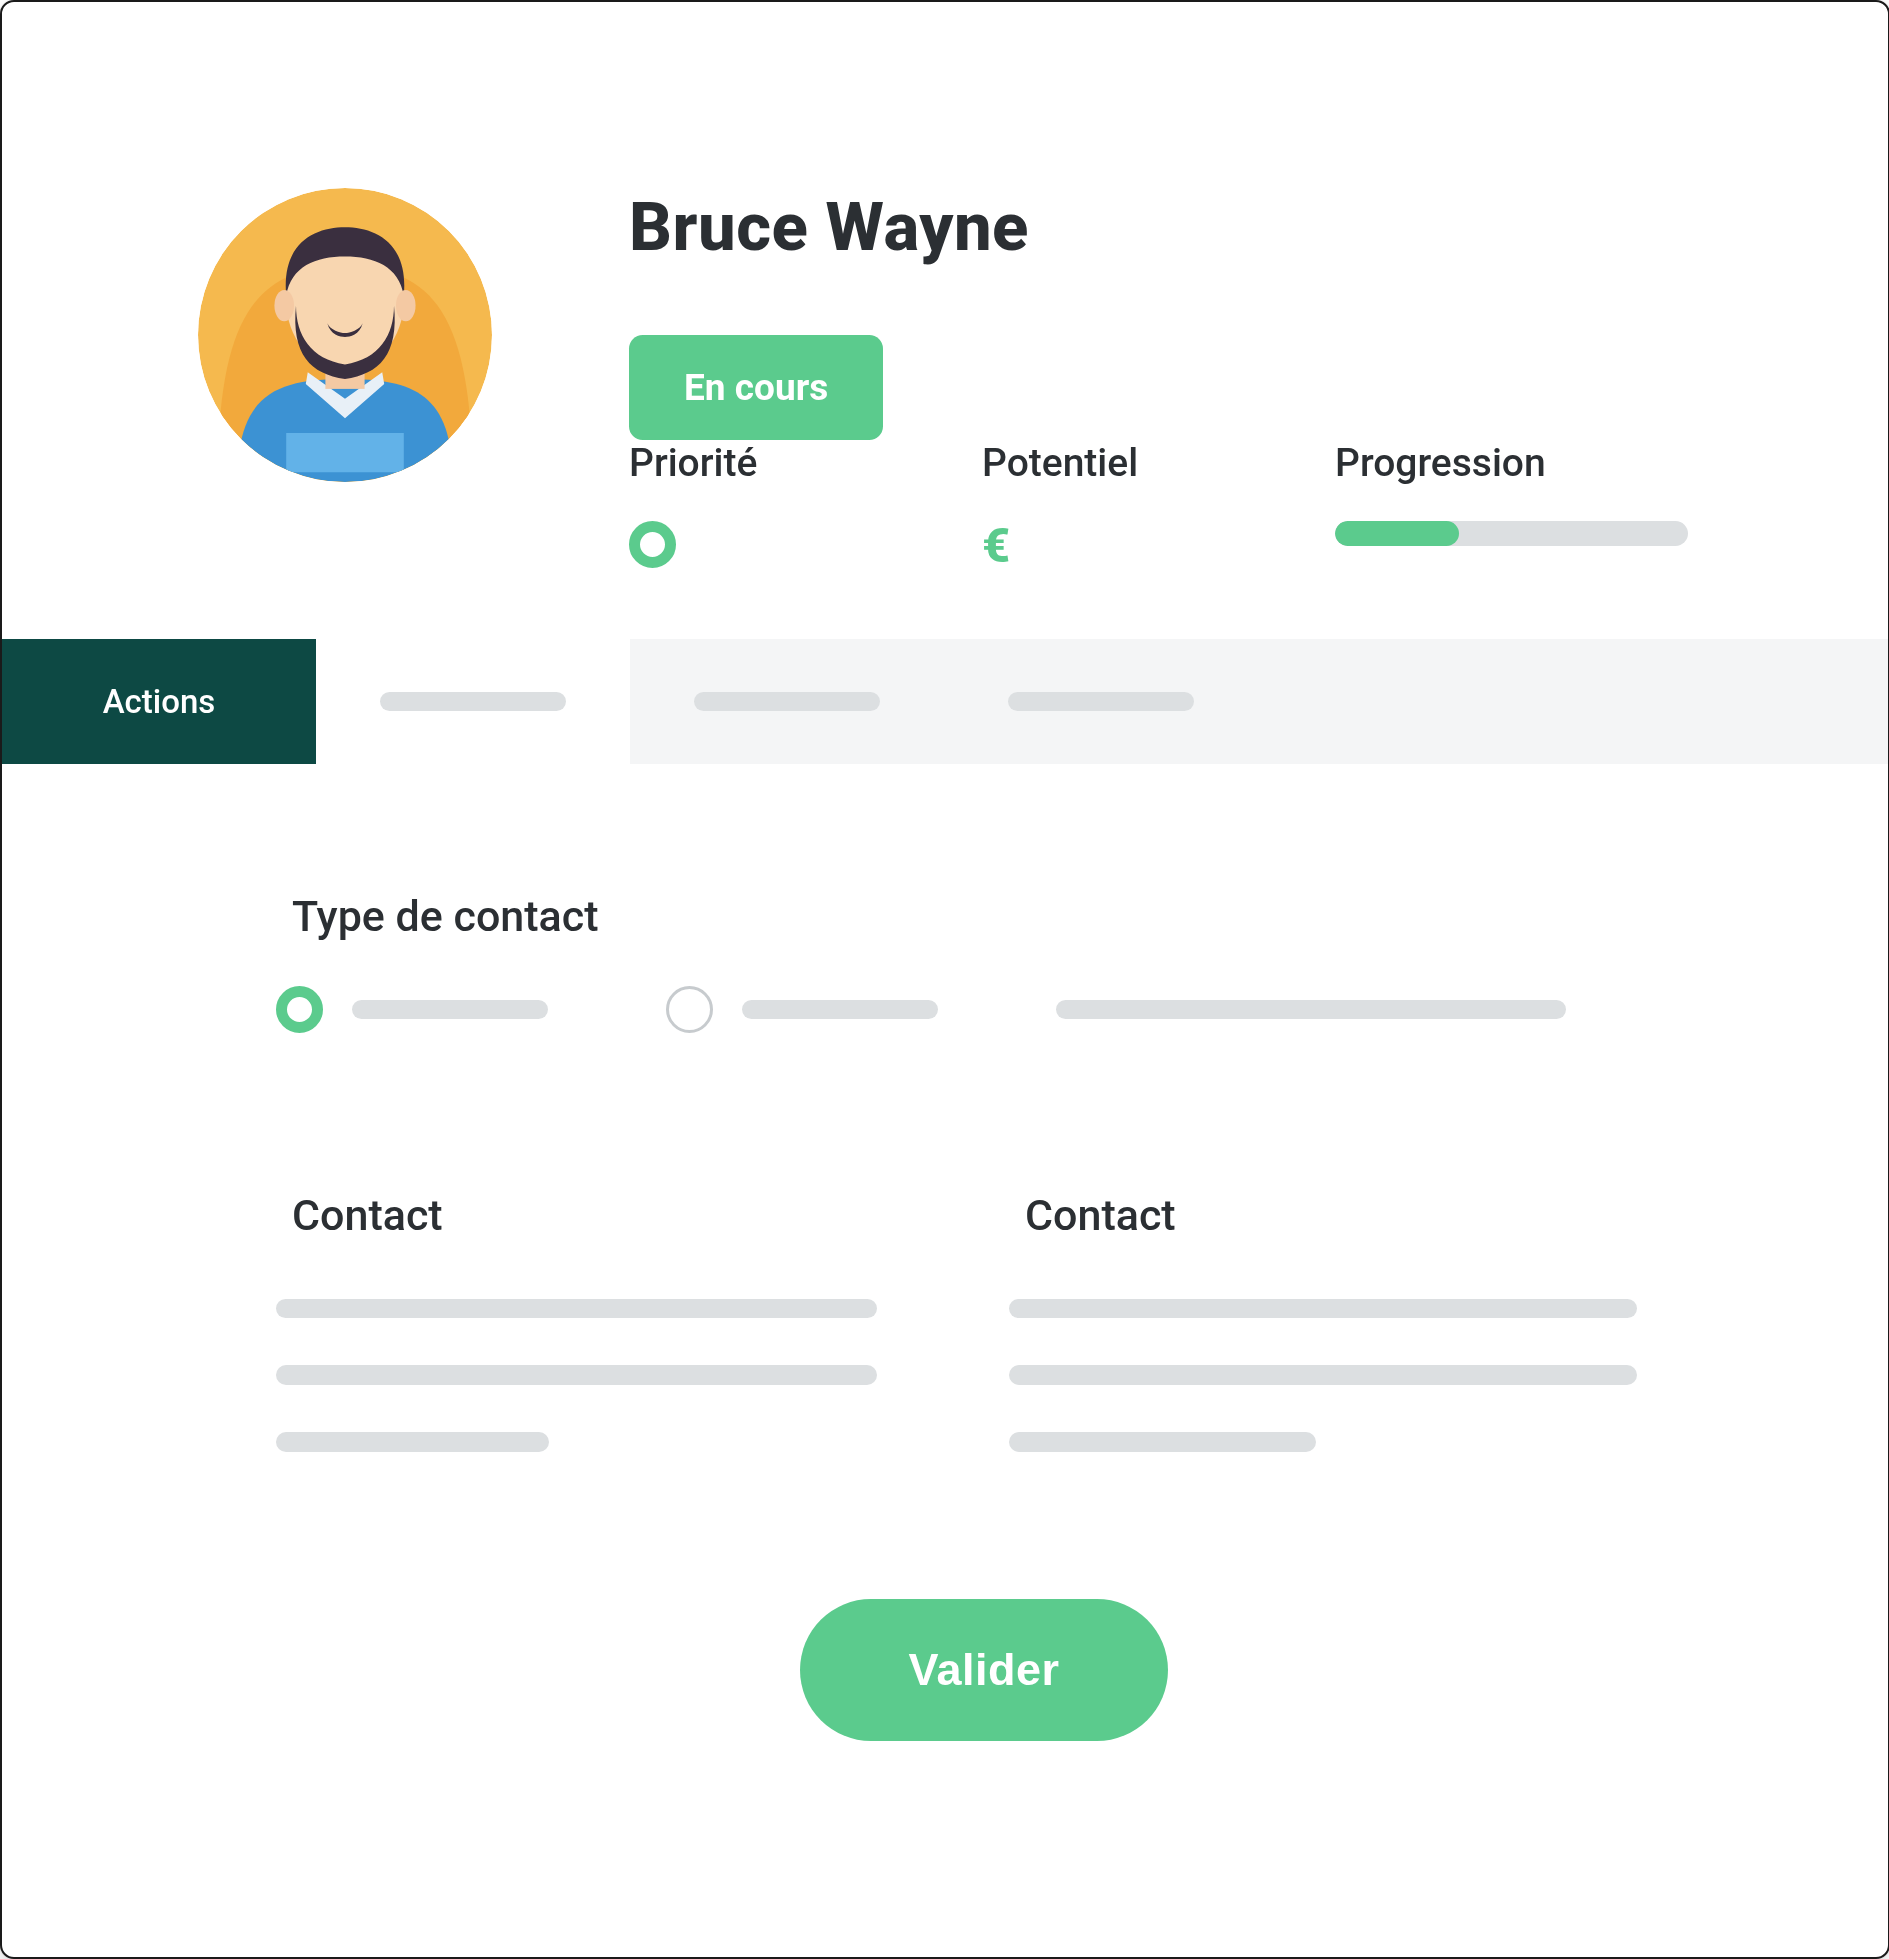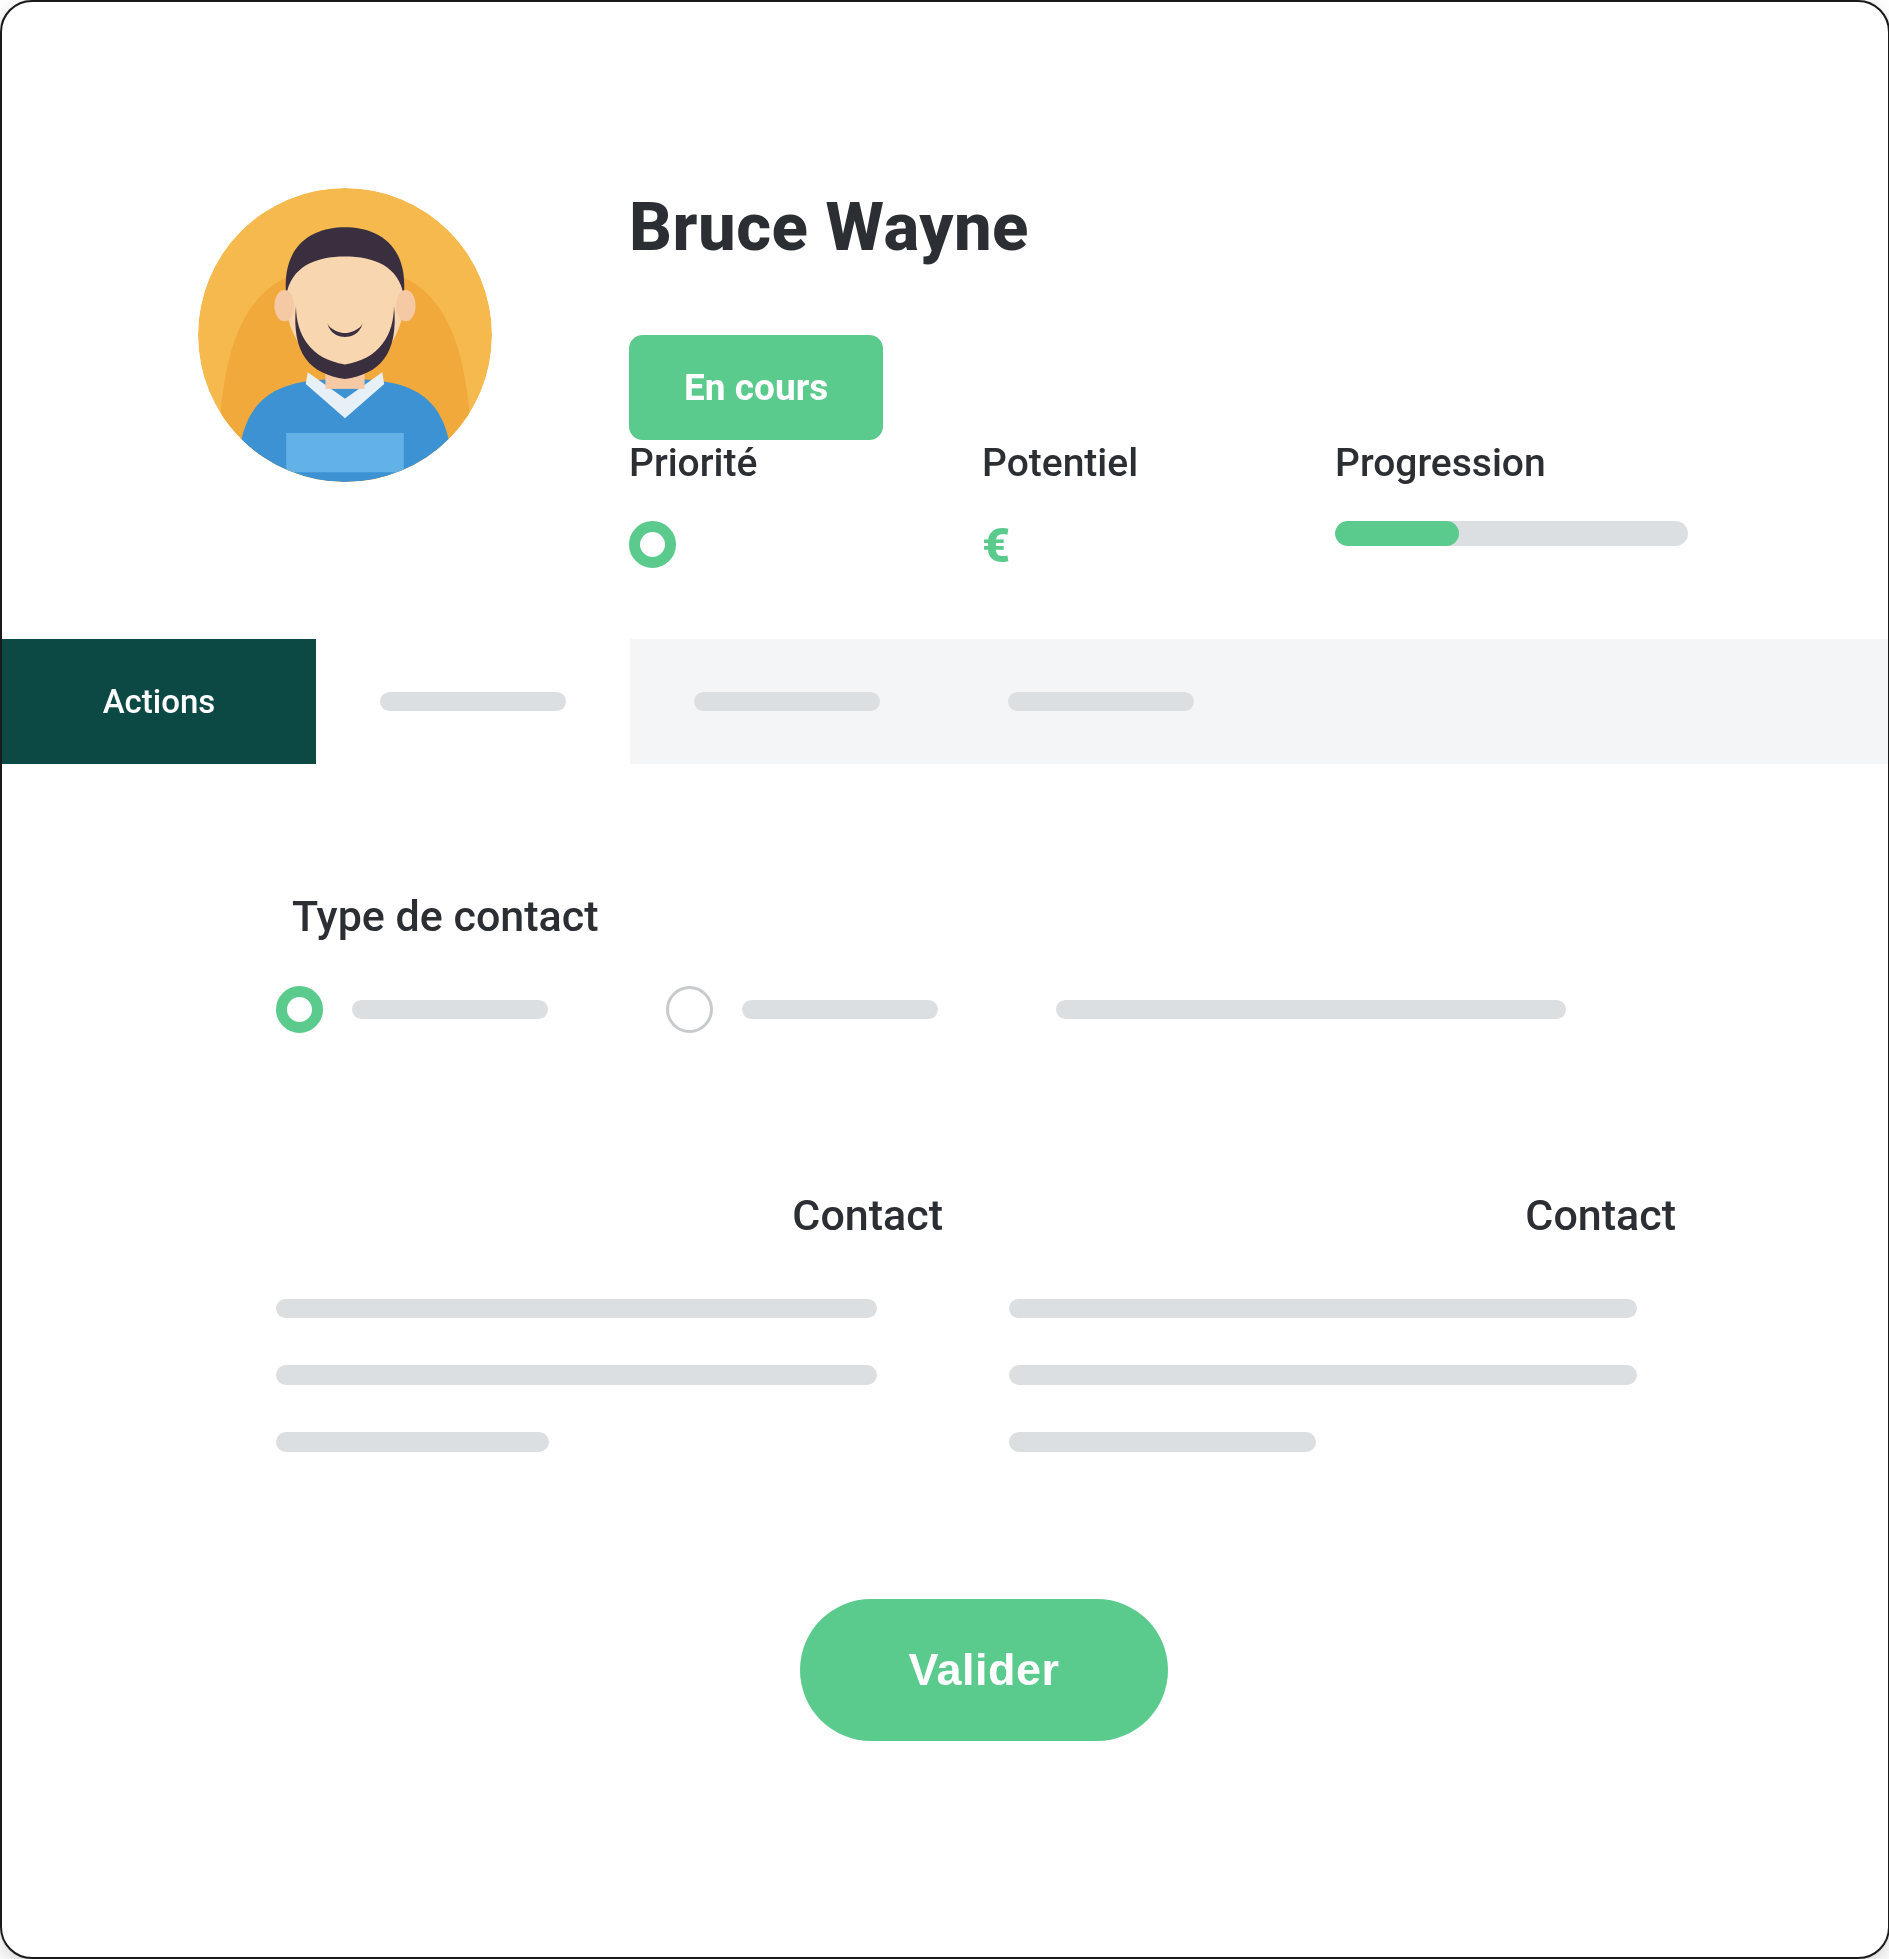--- a/index.html
+++ b/index.html
@@ -21,21 +21,21 @@
     display:flex;
     align-items:flex-start;
     justify-content:center;
     padding:0;
   }
   .card{
     width:1890px;
     min-height:1959px;
     background:var(--bg);
     border:2.9px solid #1a1a1a;
-    border-radius:32px;
+    border-radius:14px;
     box-shadow:0 0 0 1px rgba(0,0,0,.05),0 7.8px 19.6px rgba(0,0,0,.15);
     overflow:hidden;
     position:relative;
   }
 
   
   .header{
     display:flex;
     align-items:flex-start;
     padding:176px 118px 69px 196px;
@@ -120,21 +120,21 @@
   }
   .radio-dot.empty{border:3.9px solid var(--muted);}
   .radio-label-ph{
     width:196px;height:19.6px;background:var(--muted-light);border-radius:19.6px;
   }
   .long-ph{
     width:510px;height:19.6px;background:var(--muted-light);border-radius:19.6px;
   }
 
   .two-col{
-    display:flex;gap:50px;margin-top:118px;text-align:right;
+    display:flex;gap:50px;margin-top:118px;
   }
   .col{flex:1;min-width:0;}
   .ph-group{display:flex;flex-direction:column;gap:47px;margin-top:59px;}
   .ph-line{
     height:19.6px;background:var(--muted-light);border-radius:19.6px;
   }
 
   .validate-wrap{
     display:flex;justify-content:center;margin-top:147px;margin-bottom:39px;
   }

